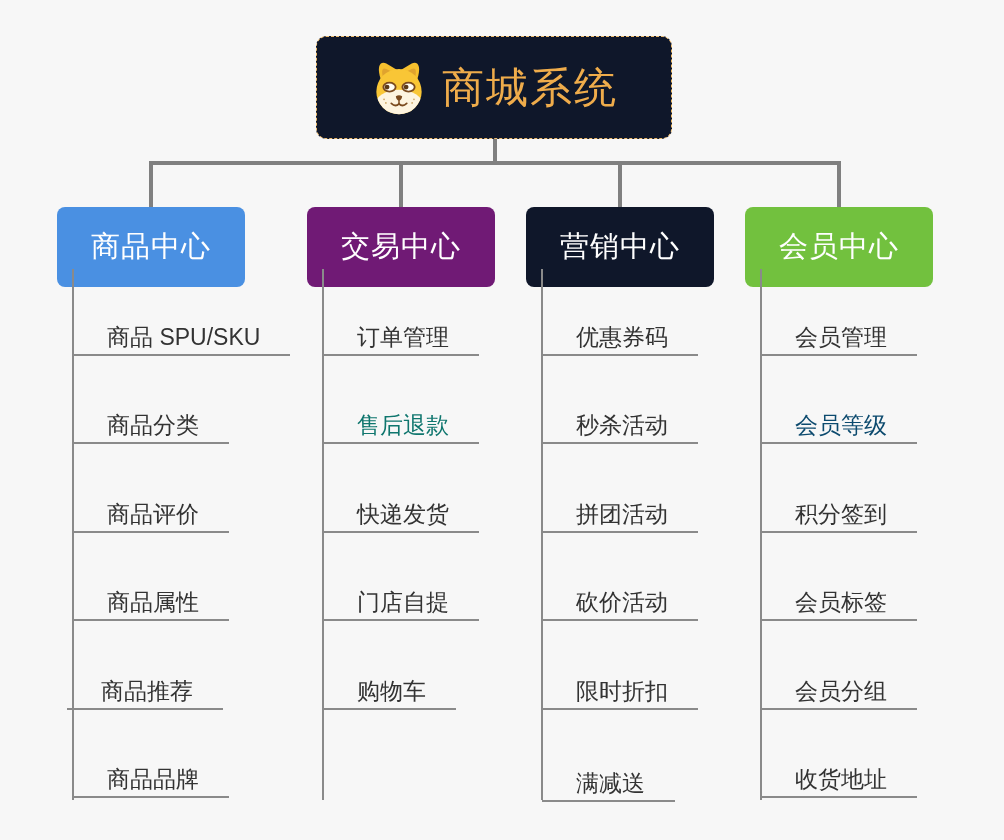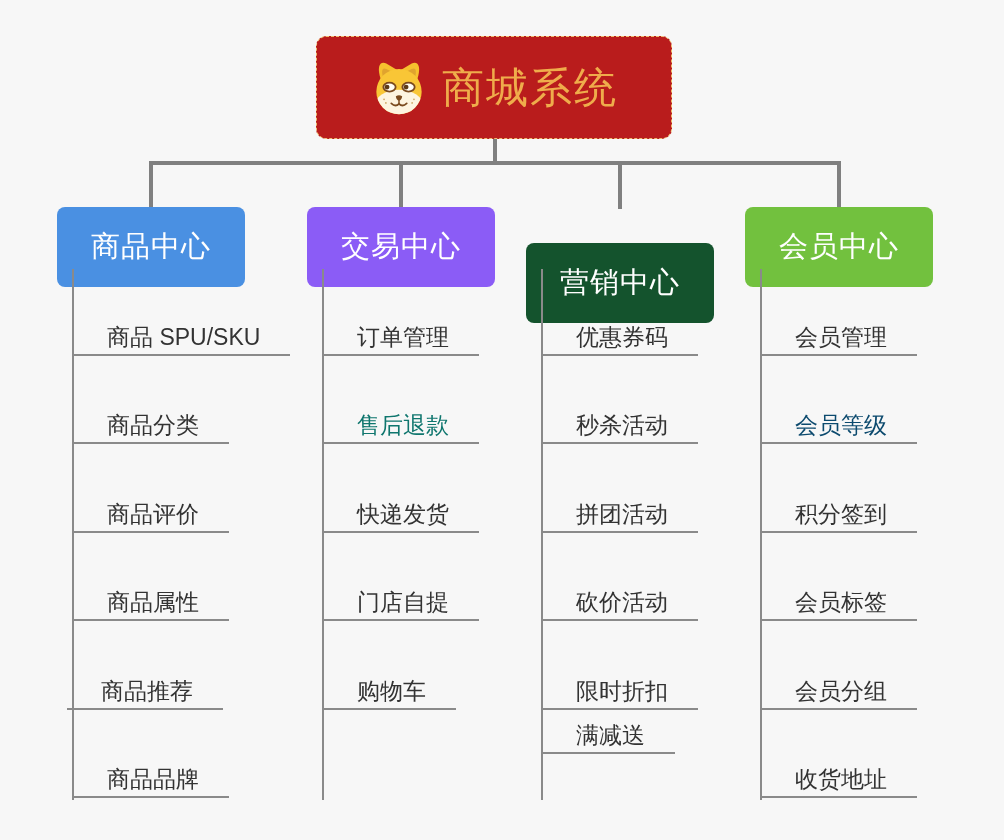--- a/index.html
+++ b/index.html
@@ -1,21 +1,21 @@
 <!DOCTYPE html>
 <html><head>
 <meta charset="utf-8">
 <style>
   html,body {margin:0; padding:0; background:#f7f7f7;}
   body {font-family:"Liberation Sans","DejaVu Sans",sans-serif;}
   .stage {position:relative; width:1004px; height:840px; overflow:hidden; background:#f7f7f7;}
 
   .root-node {
     position:absolute; left:316px; top:36px; width:356px; height:103px;
-    background:#b91c1c; border:1.5px dashed #f0bd6e; border-radius:10px;
+    background:#0f172a; border:1.5px dashed #f0bd6e; border-radius:10px;
     display:flex; align-items:center; justify-content:center; gap:14px;
     box-sizing:border-box;
   }
   .root-title {font-size:42px; color:#efac4b; letter-spacing:2px; white-space:nowrap;}
 
   .line {position:absolute; background:#808080;}
   .leaf-line {position:absolute; width:2px; background:#8a8a8a;}
 
   .cat-box {
     position:absolute; width:188px; height:80px; border-radius:8px;
@@ -69,40 +69,40 @@
       <span>商品中心</span>
     </div>
     <div class="leaf-line" style="left: 72px; top: 269px; height: 531px; background: rgb(138, 138, 138);"></div>
     <div class="leaf" style="left: 73px; top: 322px; border-bottom-color: rgb(138, 138, 138); color: rgb(51, 51, 51);">商品 SPU/SKU</div>
     <div class="leaf" style="left: 73px; top: 410px; border-bottom-color: rgb(138, 138, 138); color: rgb(51, 51, 51);">商品分类</div>
     <div class="leaf" style="left: 73px; top: 499px; border-bottom-color: rgb(138, 138, 138); color: rgb(51, 51, 51);">商品评价</div>
     <div class="leaf" style="left: 73px; top: 587px; border-bottom-color: rgb(138, 138, 138); color: rgb(51, 51, 51);">商品属性</div>
     <div class="leaf" style="left: 67px; top: 676px; border-bottom-color: rgb(138, 138, 138); color: rgb(51, 51, 51);">商品推荐</div>
     <div class="leaf" style="left: 73px; top: 764px; border-bottom-color: rgb(138, 138, 138); color: rgb(51, 51, 51);">商品品牌</div>
     <div class="line" style="left: 399px; top: 161px; width: 4px; height: 48px;"></div>
-    <div class="cat-box" style="left: 307px; top: 207px; background: #8b5cf6;">
+    <div class="cat-box" style="left: 307px; top: 207px; background: #701a75;">
       <span>交易中心</span>
     </div>
     <div class="leaf-line" style="left: 322px; top: 269px; height: 531px; background: rgb(138, 138, 138);"></div>
     <div class="leaf" style="left: 323px; top: 322px; border-bottom-color: rgb(138, 138, 138); color: rgb(51, 51, 51);">订单管理</div>
     <div class="leaf" style="left: 323px; top: 410px; border-bottom-color: rgb(138, 138, 138); color: #0f766e;">售后退款</div>
     <div class="leaf" style="left: 323px; top: 499px; border-bottom-color: rgb(138, 138, 138); color: rgb(51, 51, 51);">快递发货</div>
     <div class="leaf" style="left: 323px; top: 587px; border-bottom-color: rgb(138, 138, 138); color: rgb(51, 51, 51);">门店自提</div>
     <div class="leaf" style="left: 323px; top: 676px; border-bottom-color: rgb(138, 138, 138); color: rgb(51, 51, 51);">购物车</div>
     <div class="line" style="left: 618px; top: 161px; width: 4px; height: 48px;"></div>
-    <div class="cat-box" style="left: 526px; top: 207px; background: #14532d; margin-top: 36px;">
+    <div class="cat-box" style="left: 526px; top: 207px; background: #0f172a;">
       <span>营销中心</span>
     </div>
     <div class="leaf-line" style="left: 541px; top: 269px; height: 531px; background: rgb(138, 138, 138);"></div>
     <div class="leaf" style="left: 542px; top: 322px; border-bottom-color: rgb(138, 138, 138); color: rgb(51, 51, 51);">优惠券码</div>
     <div class="leaf" style="left: 542px; top: 410px; border-bottom-color: rgb(138, 138, 138); color: rgb(51, 51, 51);">秒杀活动</div>
     <div class="leaf" style="left: 542px; top: 499px; border-bottom-color: rgb(138, 138, 138); color: rgb(51, 51, 51);">拼团活动</div>
     <div class="leaf" style="left: 542px; top: 587px; border-bottom-color: rgb(138, 138, 138); color: rgb(51, 51, 51);">砍价活动</div>
     <div class="leaf" style="left: 542px; top: 676px; border-bottom-color: rgb(138, 138, 138); color: rgb(51, 51, 51);">限时折扣</div>
-    <div class="leaf" style="left: 542px; top: 720px; border-bottom-color: rgb(138, 138, 138); color: rgb(51, 51, 51); text-align: right;">满减送</div>
+    <div class="leaf" style="left: 542px; top: 768px; border-bottom-color: rgb(138, 138, 138); color: rgb(51, 51, 51); text-align: right;">满减送</div>
     <div class="line" style="left: 837px; top: 161px; width: 4px; height: 48px;"></div>
     <div class="cat-box" style="left: 745px; top: 207px; background: rgb(114, 193, 62);">
       <span>会员中心</span>
     </div>
     <div class="leaf-line" style="left: 760px; top: 269px; height: 531px; background: rgb(138, 138, 138);"></div>
     <div class="leaf" style="left: 761px; top: 322px; border-bottom-color: rgb(138, 138, 138); color: rgb(51, 51, 51);">会员管理</div>
     <div class="leaf" style="left: 761px; top: 410px; border-bottom-color: rgb(138, 138, 138); color: #0c4a6e;">会员等级</div>
     <div class="leaf" style="left: 761px; top: 499px; border-bottom-color: rgb(138, 138, 138); color: rgb(51, 51, 51);">积分签到</div>
     <div class="leaf" style="left: 761px; top: 587px; border-bottom-color: rgb(138, 138, 138); color: rgb(51, 51, 51);">会员标签</div>
     <div class="leaf" style="left: 761px; top: 676px; border-bottom-color: rgb(138, 138, 138); color: rgb(51, 51, 51);">会员分组</div>

